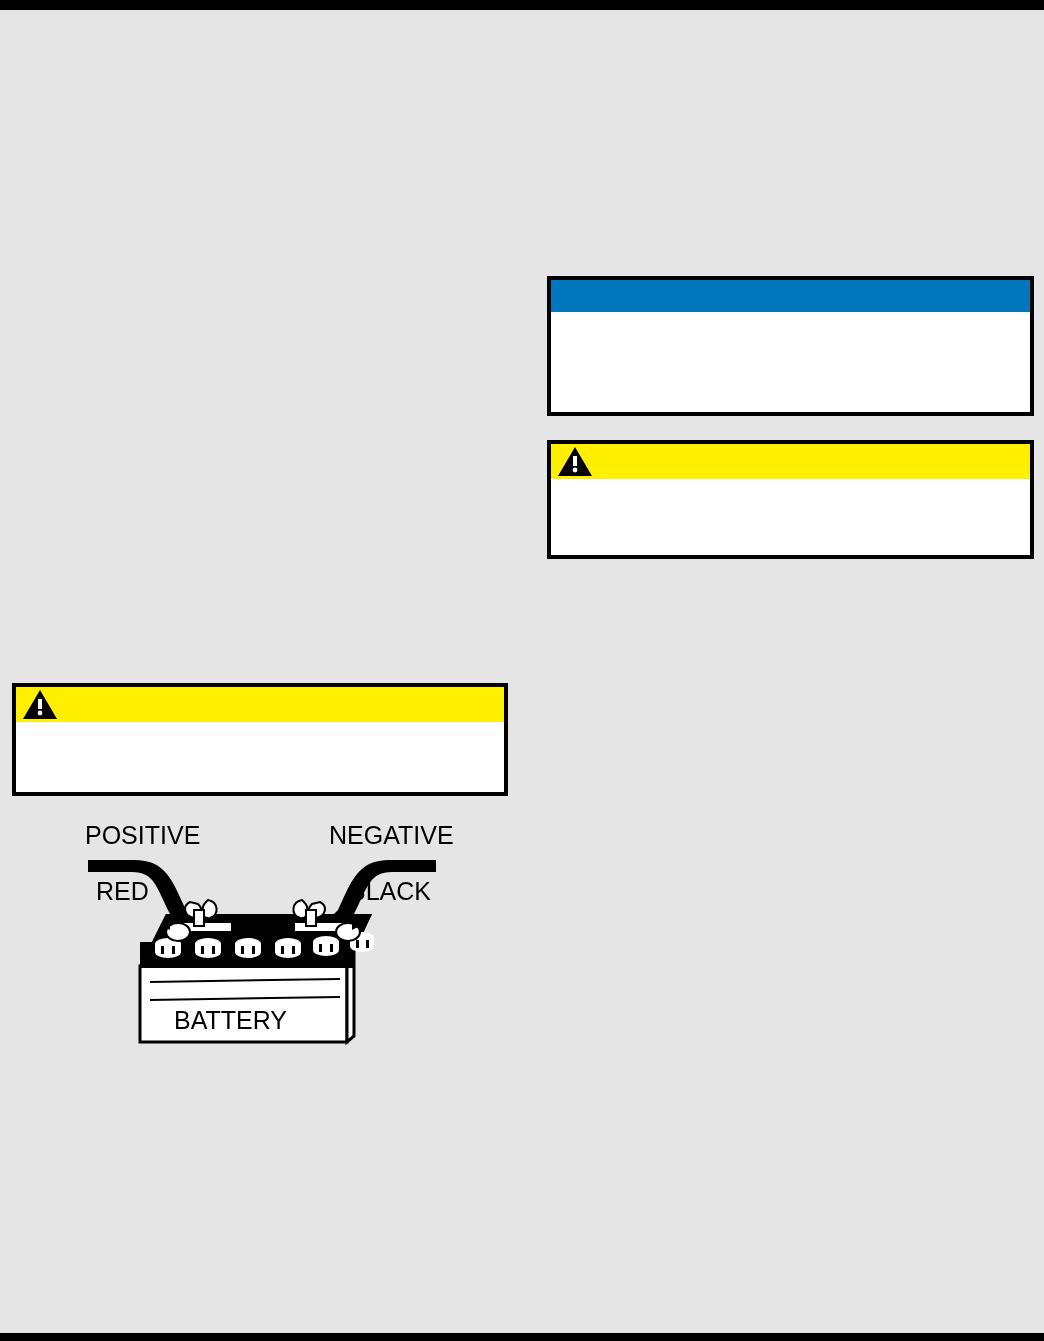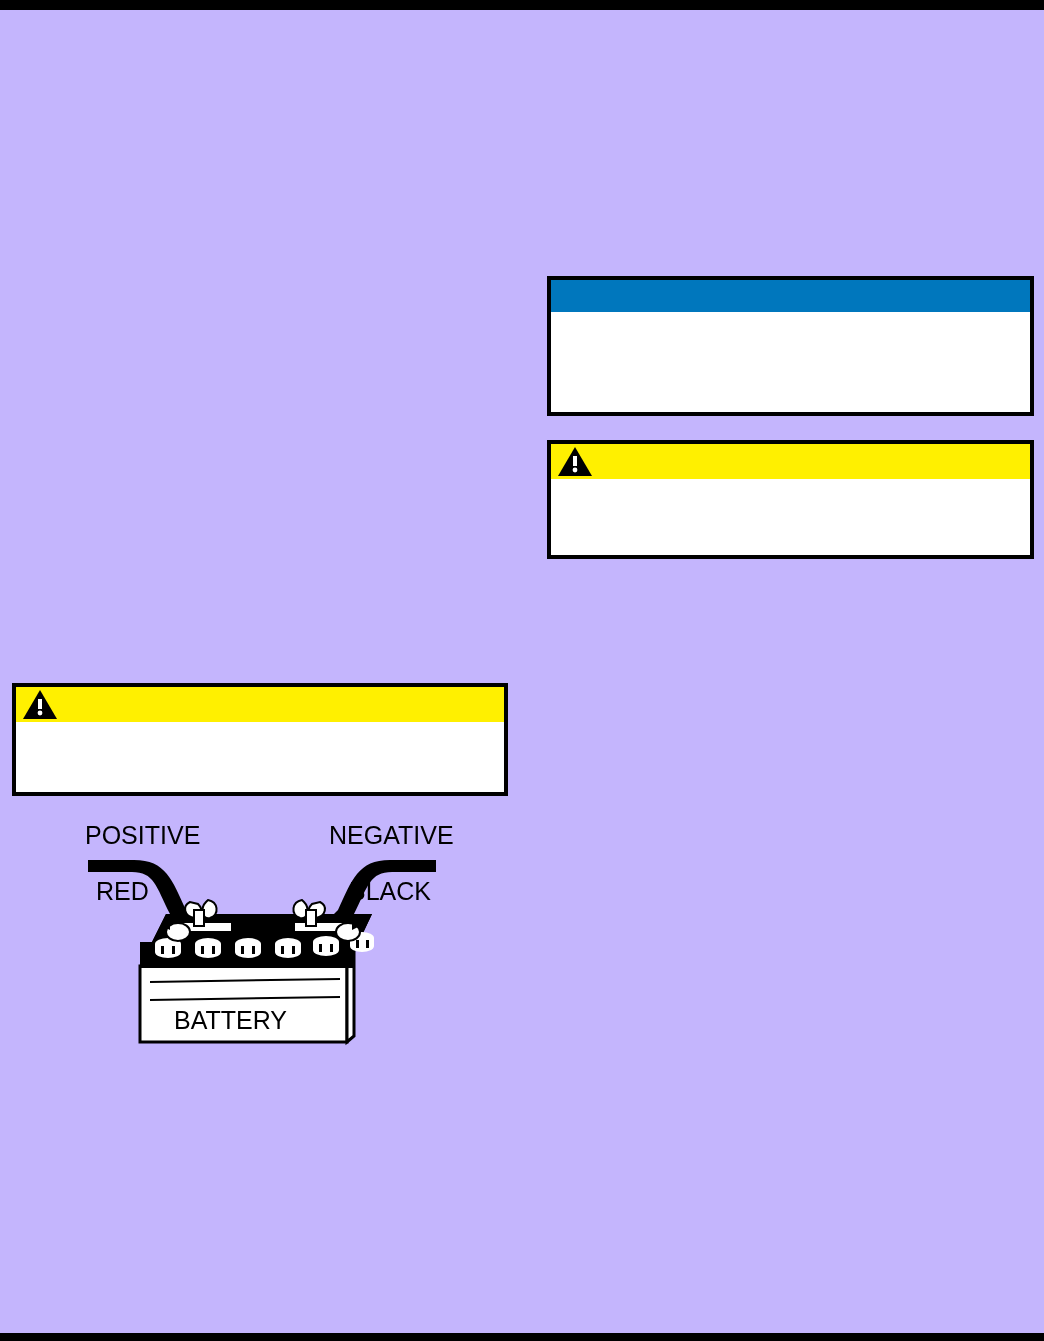--- a/index.html
+++ b/index.html
@@ -7,21 +7,21 @@
     padding: 0;
     background: #ffffff;
   }
   body {
     font-family: "Liberation Sans", sans-serif;
   }
   .page {
     position: relative;
     width: 1044px;
     height: 1341px;
-    background: #c4b5fd;
+    background: #e5e5e5;
     overflow: hidden;
   }
 
   
   .rule-top {
     position: absolute;
     left: 0;
     top: 0;
     width: 1044px;
     height: 10px;

